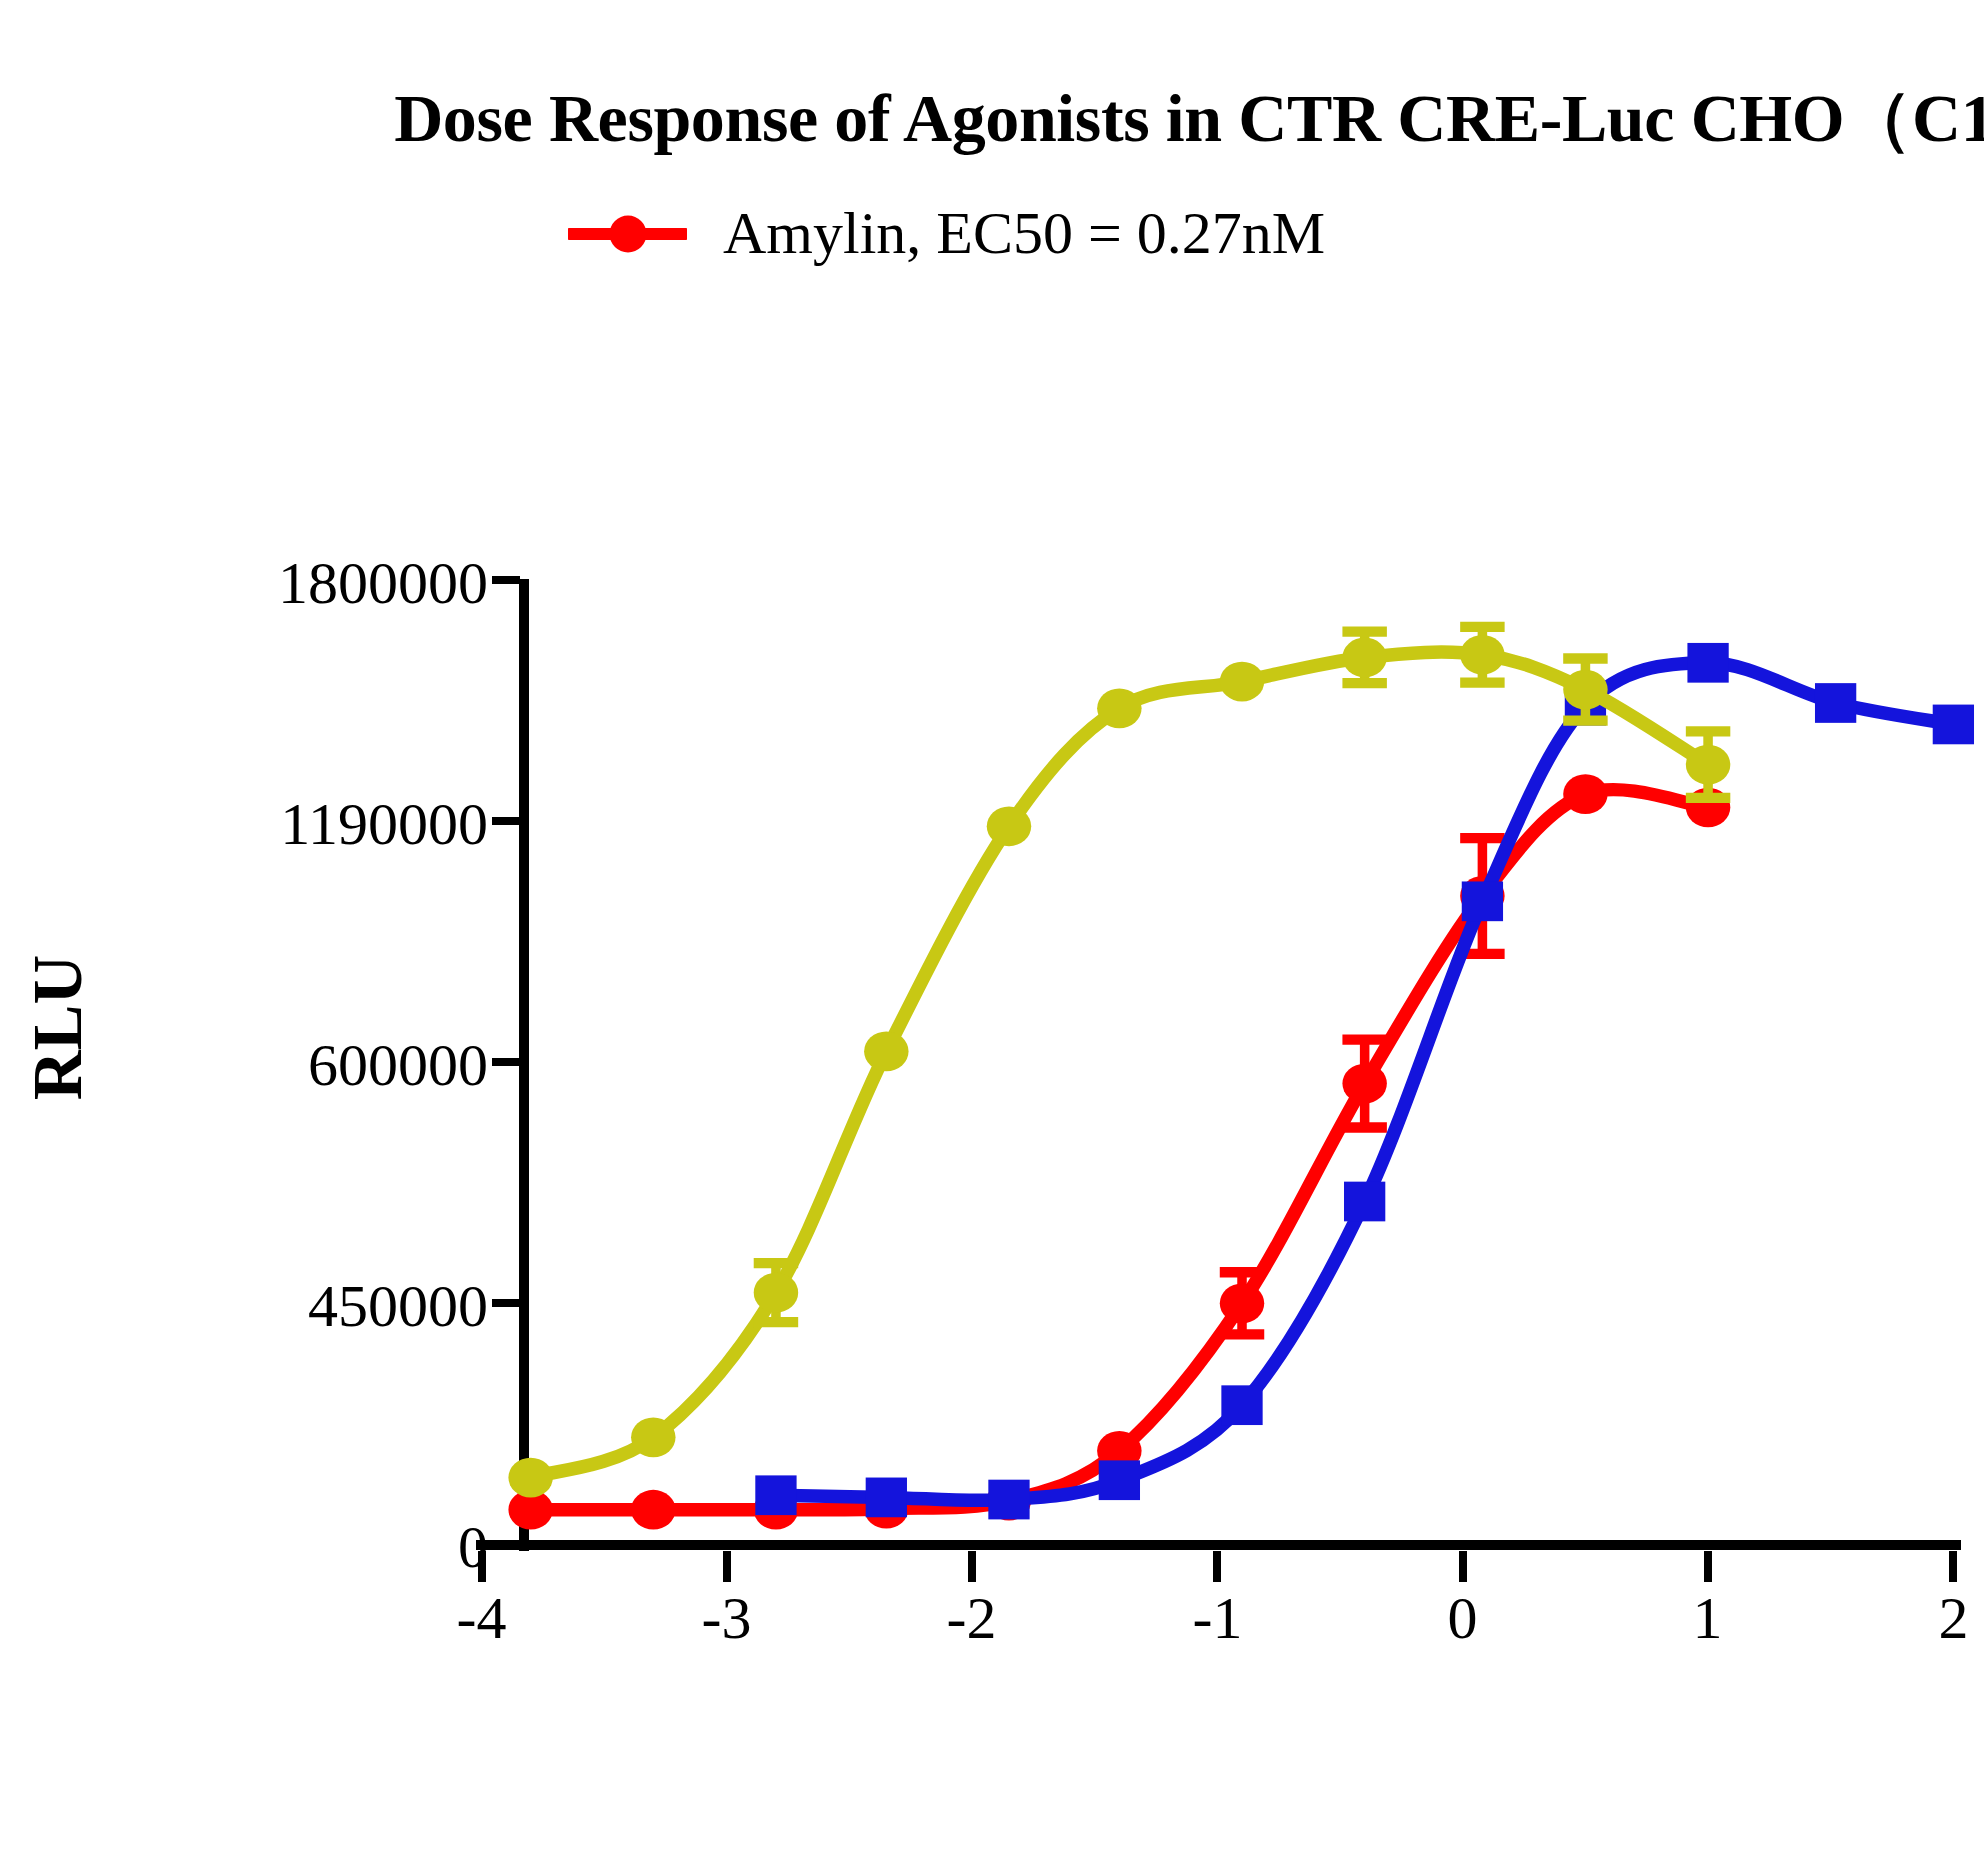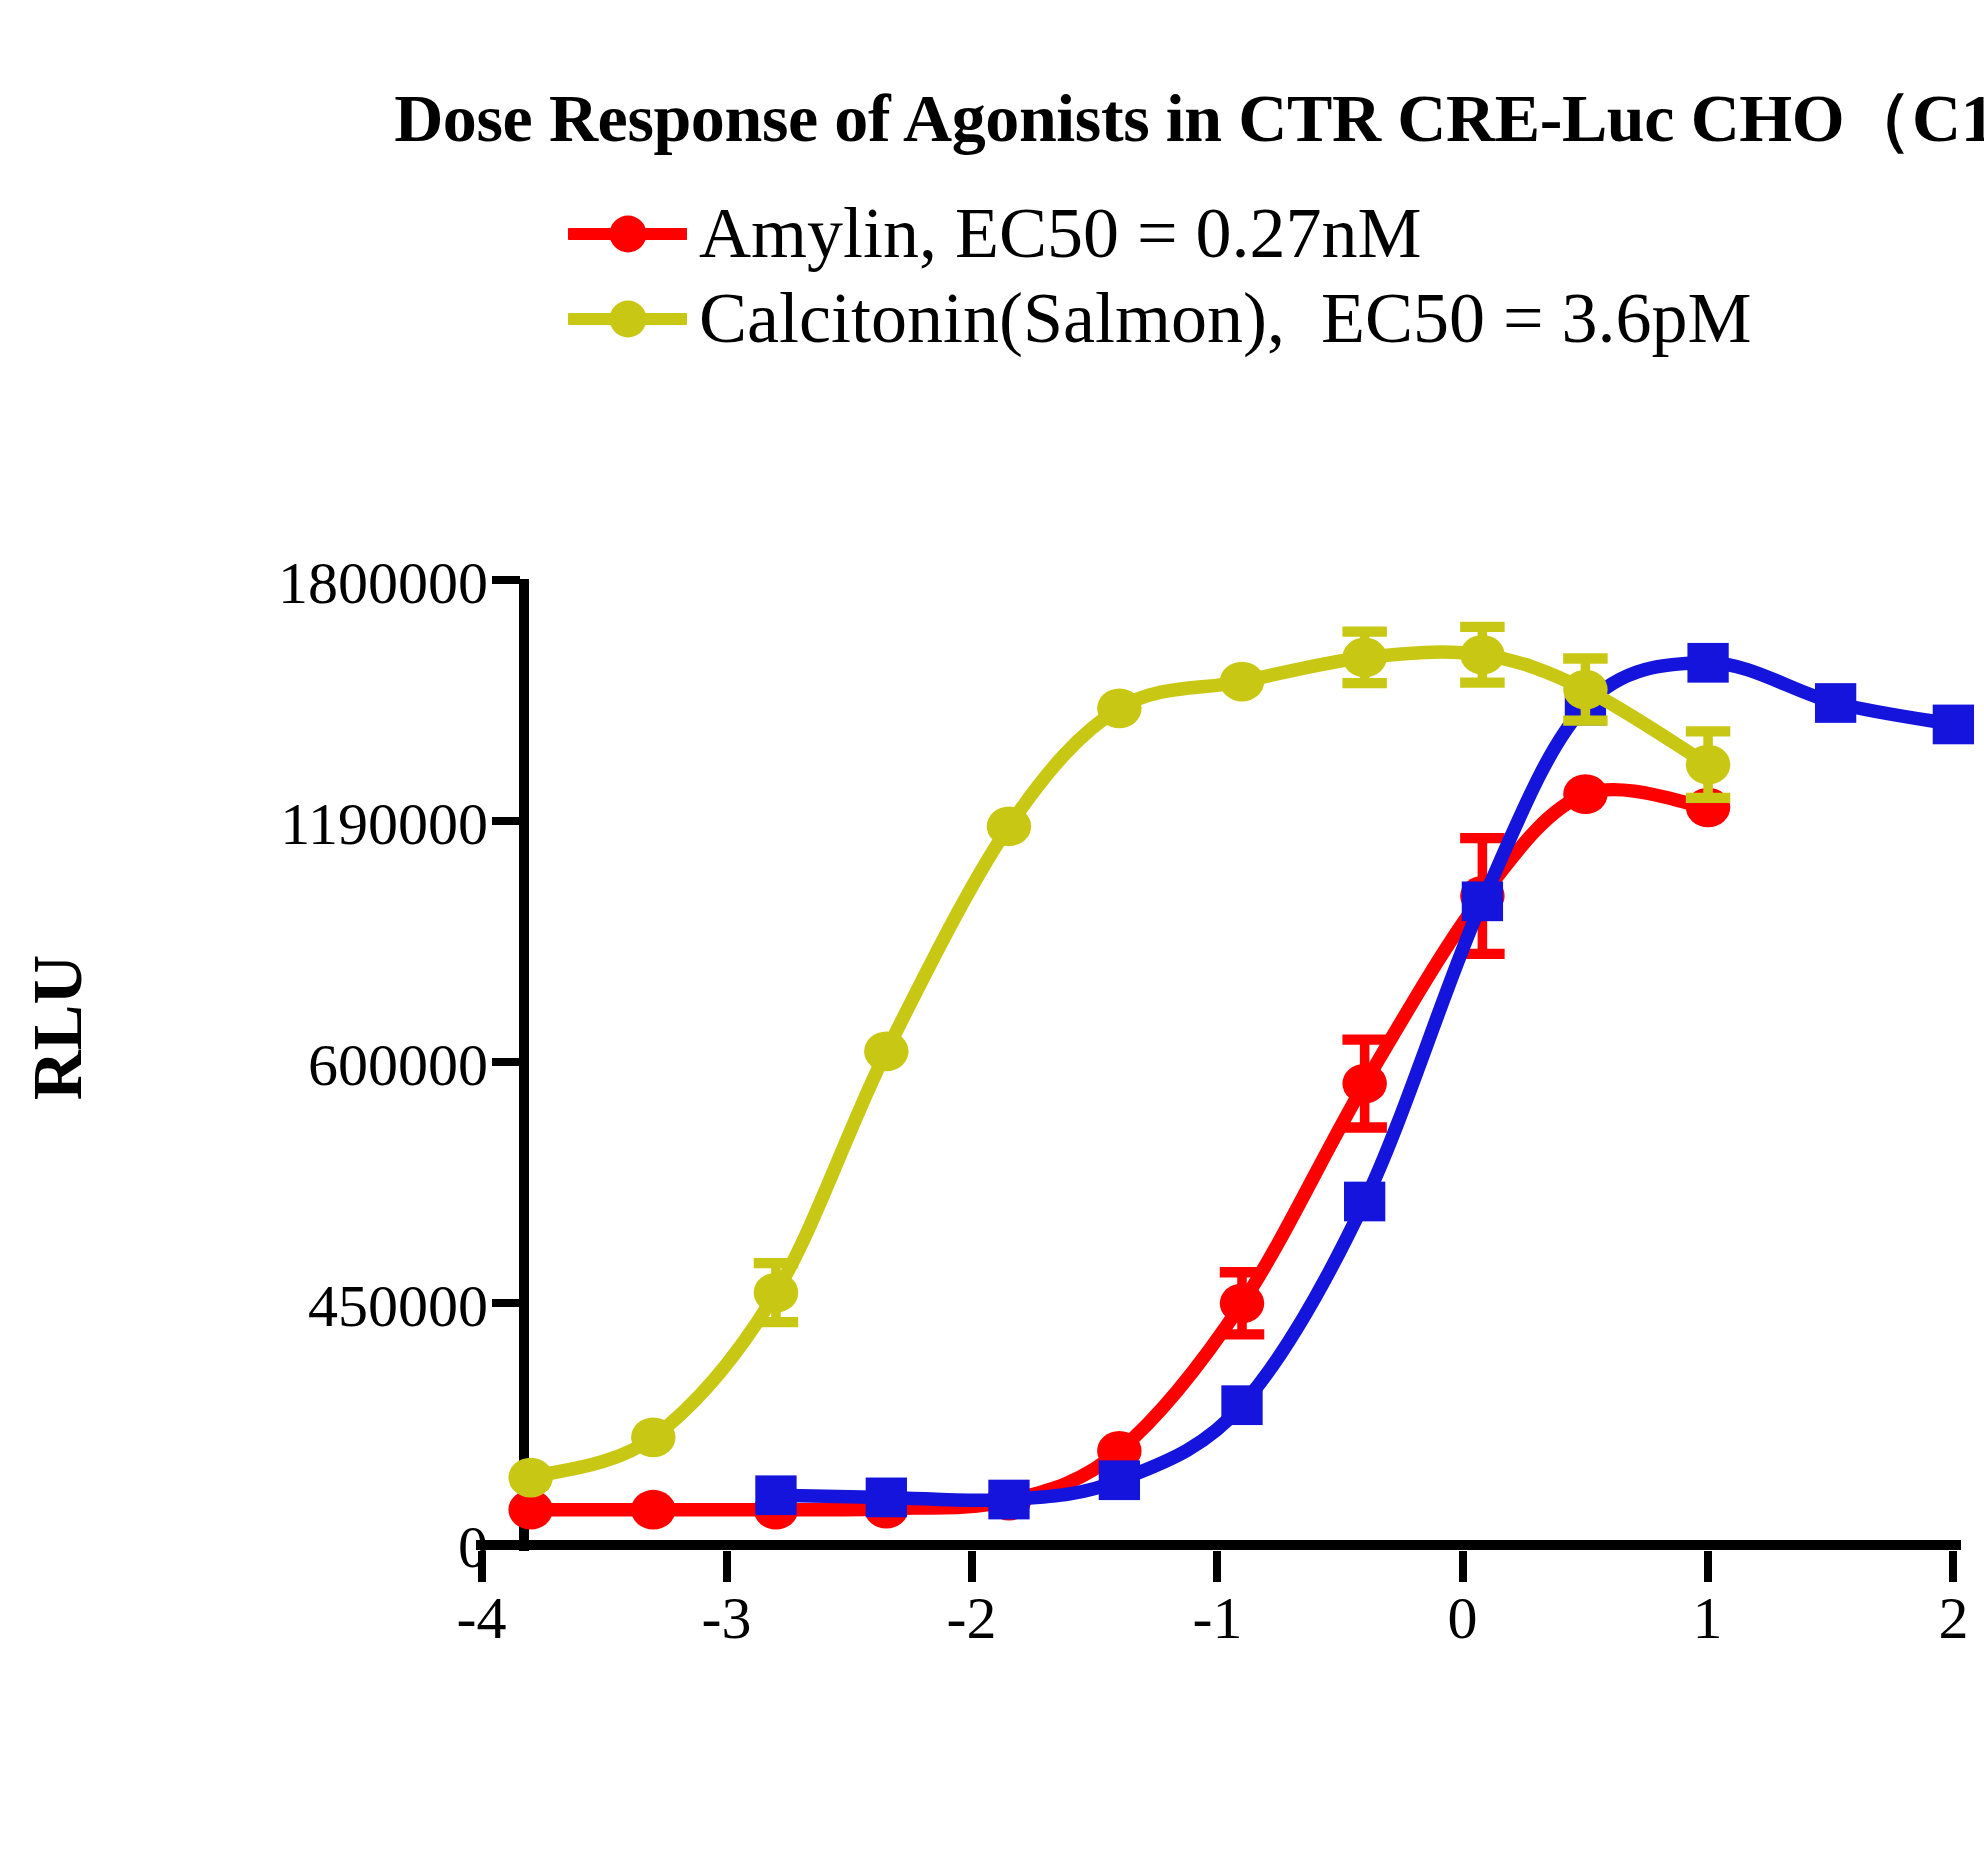--- a/index.html
+++ b/index.html
@@ -19,21 +19,21 @@
   #legend{position:absolute;left:568px;top:191px;}
   .legend-row{display:flex;align-items:center;height:85px;}
   .legend-marker{width:119px;height:28px;position:relative;flex:0 0 119px;}
   .legend-marker .lm-line{position:absolute;left:0;top:50%;transform:translateY(-50%);
      width:119px;height:12px;border-radius:0.8px;}
   .legend-marker .lm-sym{position:absolute;left:50%;top:50%;transform:translate(-50%,-50%);}
   .sym-circle{width:37px;height:37px;border-radius:50%;}
   .sym-square{width:37px;height:37px;}
   .legend-label{
     font-family:"Liberation Serif",serif;
-    font-size:72px;margin-left:12px;white-space:pre;
+    font-size:60px;margin-left:36px;white-space:pre;
   }
 
   
   #plot{position:absolute;left:0;top:0;width:2456px;height:1863px;}
   #yaxis-line{position:absolute;left:519px;top:579px;width:10.3px;height:972px;background:#000;}
   #xaxis-line{position:absolute;left:476px;top:1540px;width:1485px;height:10.3px;background:#000;}
 
   .ytick{position:absolute;left:492px;width:28px;height:8px;background:#000;}
   .ylabel-txt{
     position:absolute;text-align:right;width:357px;left:131px;
@@ -64,27 +64,20 @@
 
   <div id="chart-title">Dose Response of Agonists in CTR CRE-Luc CHO（C1）</div>
 
   <div id="legend">
     <div class="legend-row">
       <span class="legend-marker">
         <span class="lm-line" id="lm-line-0" style="background: rgb(255, 0, 0);"></span>
         <span class="lm-sym sym-circle" id="lm-sym-0" style="background: rgb(255, 0, 0);"></span>
       </span>
       <span class="legend-label">Amylin, EC50 = 0.27nM</span>
-    </div>
-    <div class="legend-row">
-      <span class="legend-marker">
-        <span class="lm-line" id="lm-line-2" style="background: rgb(200, 200, 20);"></span>
-        <span class="lm-sym sym-circle" id="lm-sym-2" style="background: rgb(200, 200, 20);"></span>
-      </span>
-      <span class="legend-label">Calcitonin(Salmon),  EC50 = 3.6pM</span>
     </div>
   </div>
 
   <div id="plot">
     <div id="yaxis-line"></div>
     <div id="xaxis-line"></div>
     <div id="ticks-y">
         <div class="ytick" style="top: 1540px;"></div>
         <div class="ylabel-txt" style="top: 1513px;">0</div>
         <div class="ytick" style="top: 1299px;"></div>

